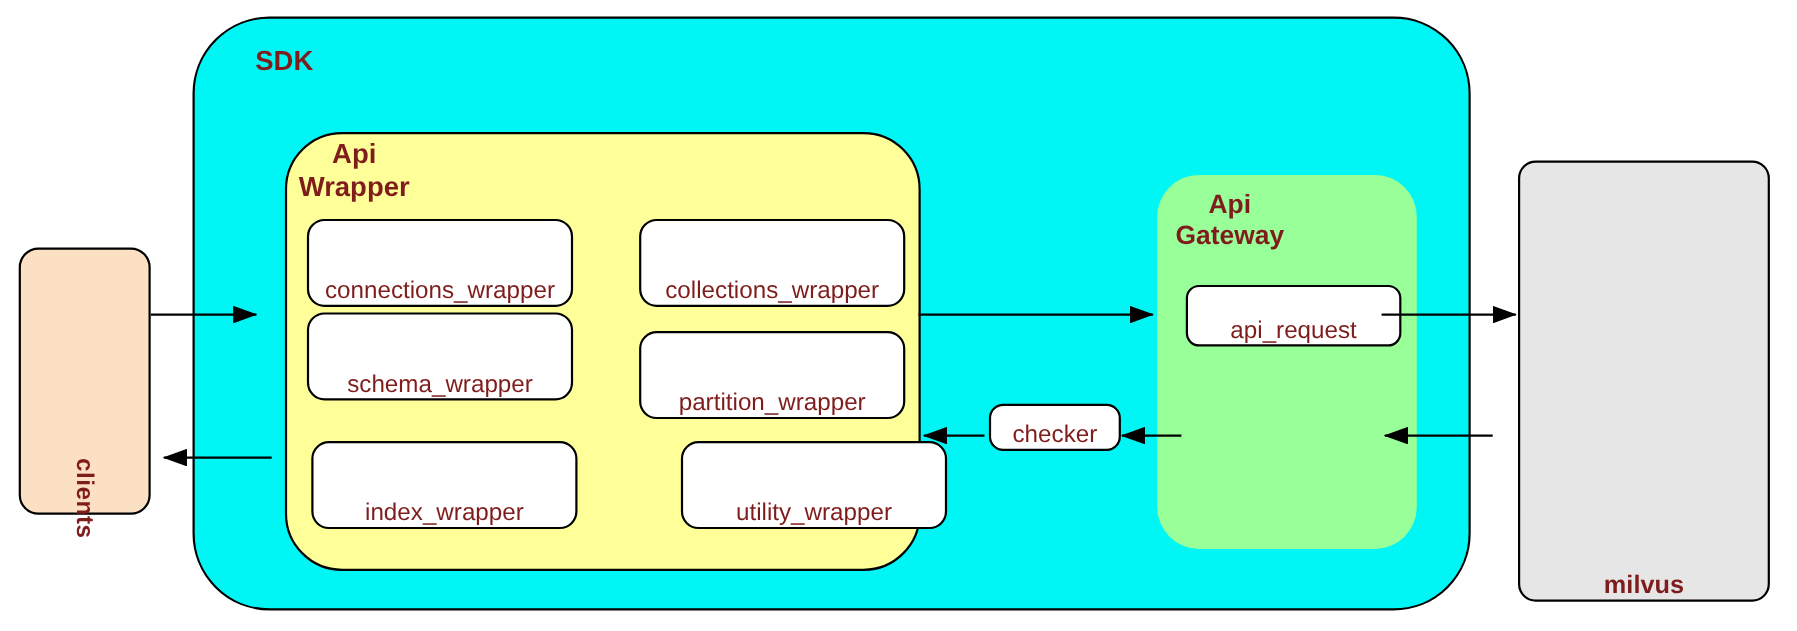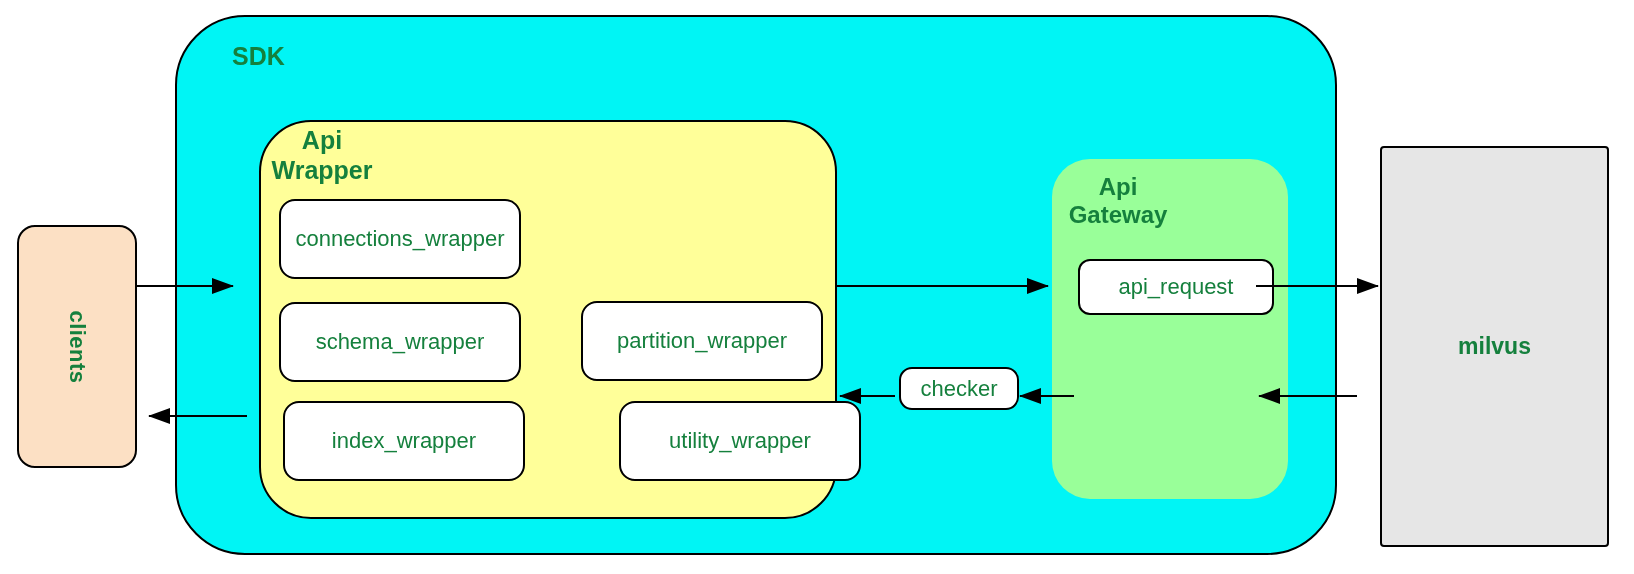--- a/index.html
+++ b/index.html
@@ -1,26 +1,26 @@
 <!DOCTYPE html>
 <html style="--canvas_bg: #FFFFFF; --sdk_fill: #00F5F5; --wrapper_fill: #FFFF99; --gateway_fill: #99FF99; --clients_fill: #FCE0C4; --milvus_fill: #E6E6E6; --node_fill: #FFFFFF; --stroke: #000000;"><head>
 <meta charset="utf-8">
 <style>
   html, body { margin: 0; padding: 0; background: #fff; }
   .canvas {
     position: relative;
     width: 1634px; height: 574px;
     background: var(--canvas_bg, #fff);
     font-family: "Liberation Sans", sans-serif;
-    color: #15803d;
+    color: #7f1d1d;
     overflow: hidden;
   }
   .abs { position: absolute; box-sizing: border-box; }
   .stroked { border: 2px solid var(--stroke, #000); }
-  .cc { display: flex; align-items: center; justify-content: center; }
+  .cc { display: flex; align-items: flex-end; justify-content: center; }
 
   
   #sdk { left: 175px; top: 15px; width: 1162px; height: 540px;
          background: var(--sdk_fill); border-radius: 70px; }
   #sdk-label { left: 55px; top: 25px; font-size: 25px; font-weight: bold; white-space: nowrap; }
 
   
   #clients { left: 17px; top: 225px; width: 120px; height: 243px;
              background: var(--clients_fill); border-radius: 18px; }
   #clients .vtext { transform: rotate(90deg); font-weight: bold; font-size: 22px; white-space: nowrap; letter-spacing: 0.5px; }
@@ -28,42 +28,42 @@
   
   #api-wrapper { left: 82px; top: 103px; width: 578px; height: 399px;
                  background: var(--wrapper_fill); border-radius: 52px; }
   #api-wrapper-label { left: -14px; top: 3px; width: 150px; text-align: center;
                        font-size: 25px; font-weight: bold; line-height: 30px; }
 
   .wnode { width: 242px; height: 80px; background: var(--node_fill);
            border: 2px solid var(--stroke); border-radius: 16px; font-size: 22px; }
   #w-connections { left: 18px;  top: 77px; }
   #w-collections { left: 320px; top: 77px; }
-  #w-schema      { left: 18px;  top: 180px; }
+  #w-schema      { left: 18px;  top: 162px; }
   #w-partition   { left: 320px; top: 179px; }
   #w-index       { left: 22px;  top: 279px; }
   #w-utility     { left: 320px; top: 279px; margin-left: 38px; }
 
   
   #checker { left: 722px; top: 350px; width: 120px; height: 43px;
              background: var(--node_fill); border-radius: 13px; font-size: 22px; }
 
   
   #api-gateway { left: 875px; top: 142px; width: 236px; height: 340px;
                  background: var(--gateway_fill); border-radius: 38px; }
   #api-gateway-label { left: -9px; top: 14px; width: 150px; text-align: center;
                        font-size: 24px; font-weight: bold; line-height: 28px; }
   .gnode { width: 196px; height: 56px; background: var(--node_fill);
            border: 2px solid var(--stroke); border-radius: 12px; font-size: 22px; }
   #api-request  { left: 26px; top: 100px; }
   #api-response { left: 26px; top: 211px; height: 57px; }
 
   
   #milvus { left: 1380px; top: 146px; width: 229px; height: 401px;
-            background: var(--milvus_fill); border-radius: 4px;
+            background: var(--milvus_fill); border-radius: 16px;
             font-weight: bold; font-size: 23px; }
 
   
   #arrow-layer { left: 0; top: 0; width: 1634px; height: 574px; pointer-events: none; }
   #arrow-layer line { stroke: var(--stroke, #000); stroke-width: 2; }
   #arrow-layer .head { fill: var(--stroke, #000); }
 </style>
 </head>
 <body>
 
@@ -72,20 +72,23 @@
   <div id="sdk" class="abs stroked">
     <div id="sdk-label" class="abs">SDK</div>
 
     <div id="api-wrapper" class="abs stroked">
       <div id="api-wrapper-label" class="abs">
         <div>Api</div>
         <div>Wrapper</div>
       </div>
       <div id="w-connections" class="abs wnode cc">
         <span>connections_wrapper</span>
+      </div>
+      <div id="w-collections" class="abs wnode cc">
+        <span>collections_wrapper</span>
       </div>
       <div id="w-schema" class="abs wnode cc">
         <span>schema_wrapper</span>
       </div>
       <div id="w-partition" class="abs wnode cc">
         <span>partition_wrapper</span>
       </div>
       <div id="w-index" class="abs wnode cc">
         <span>index_wrapper</span>
       </div>

